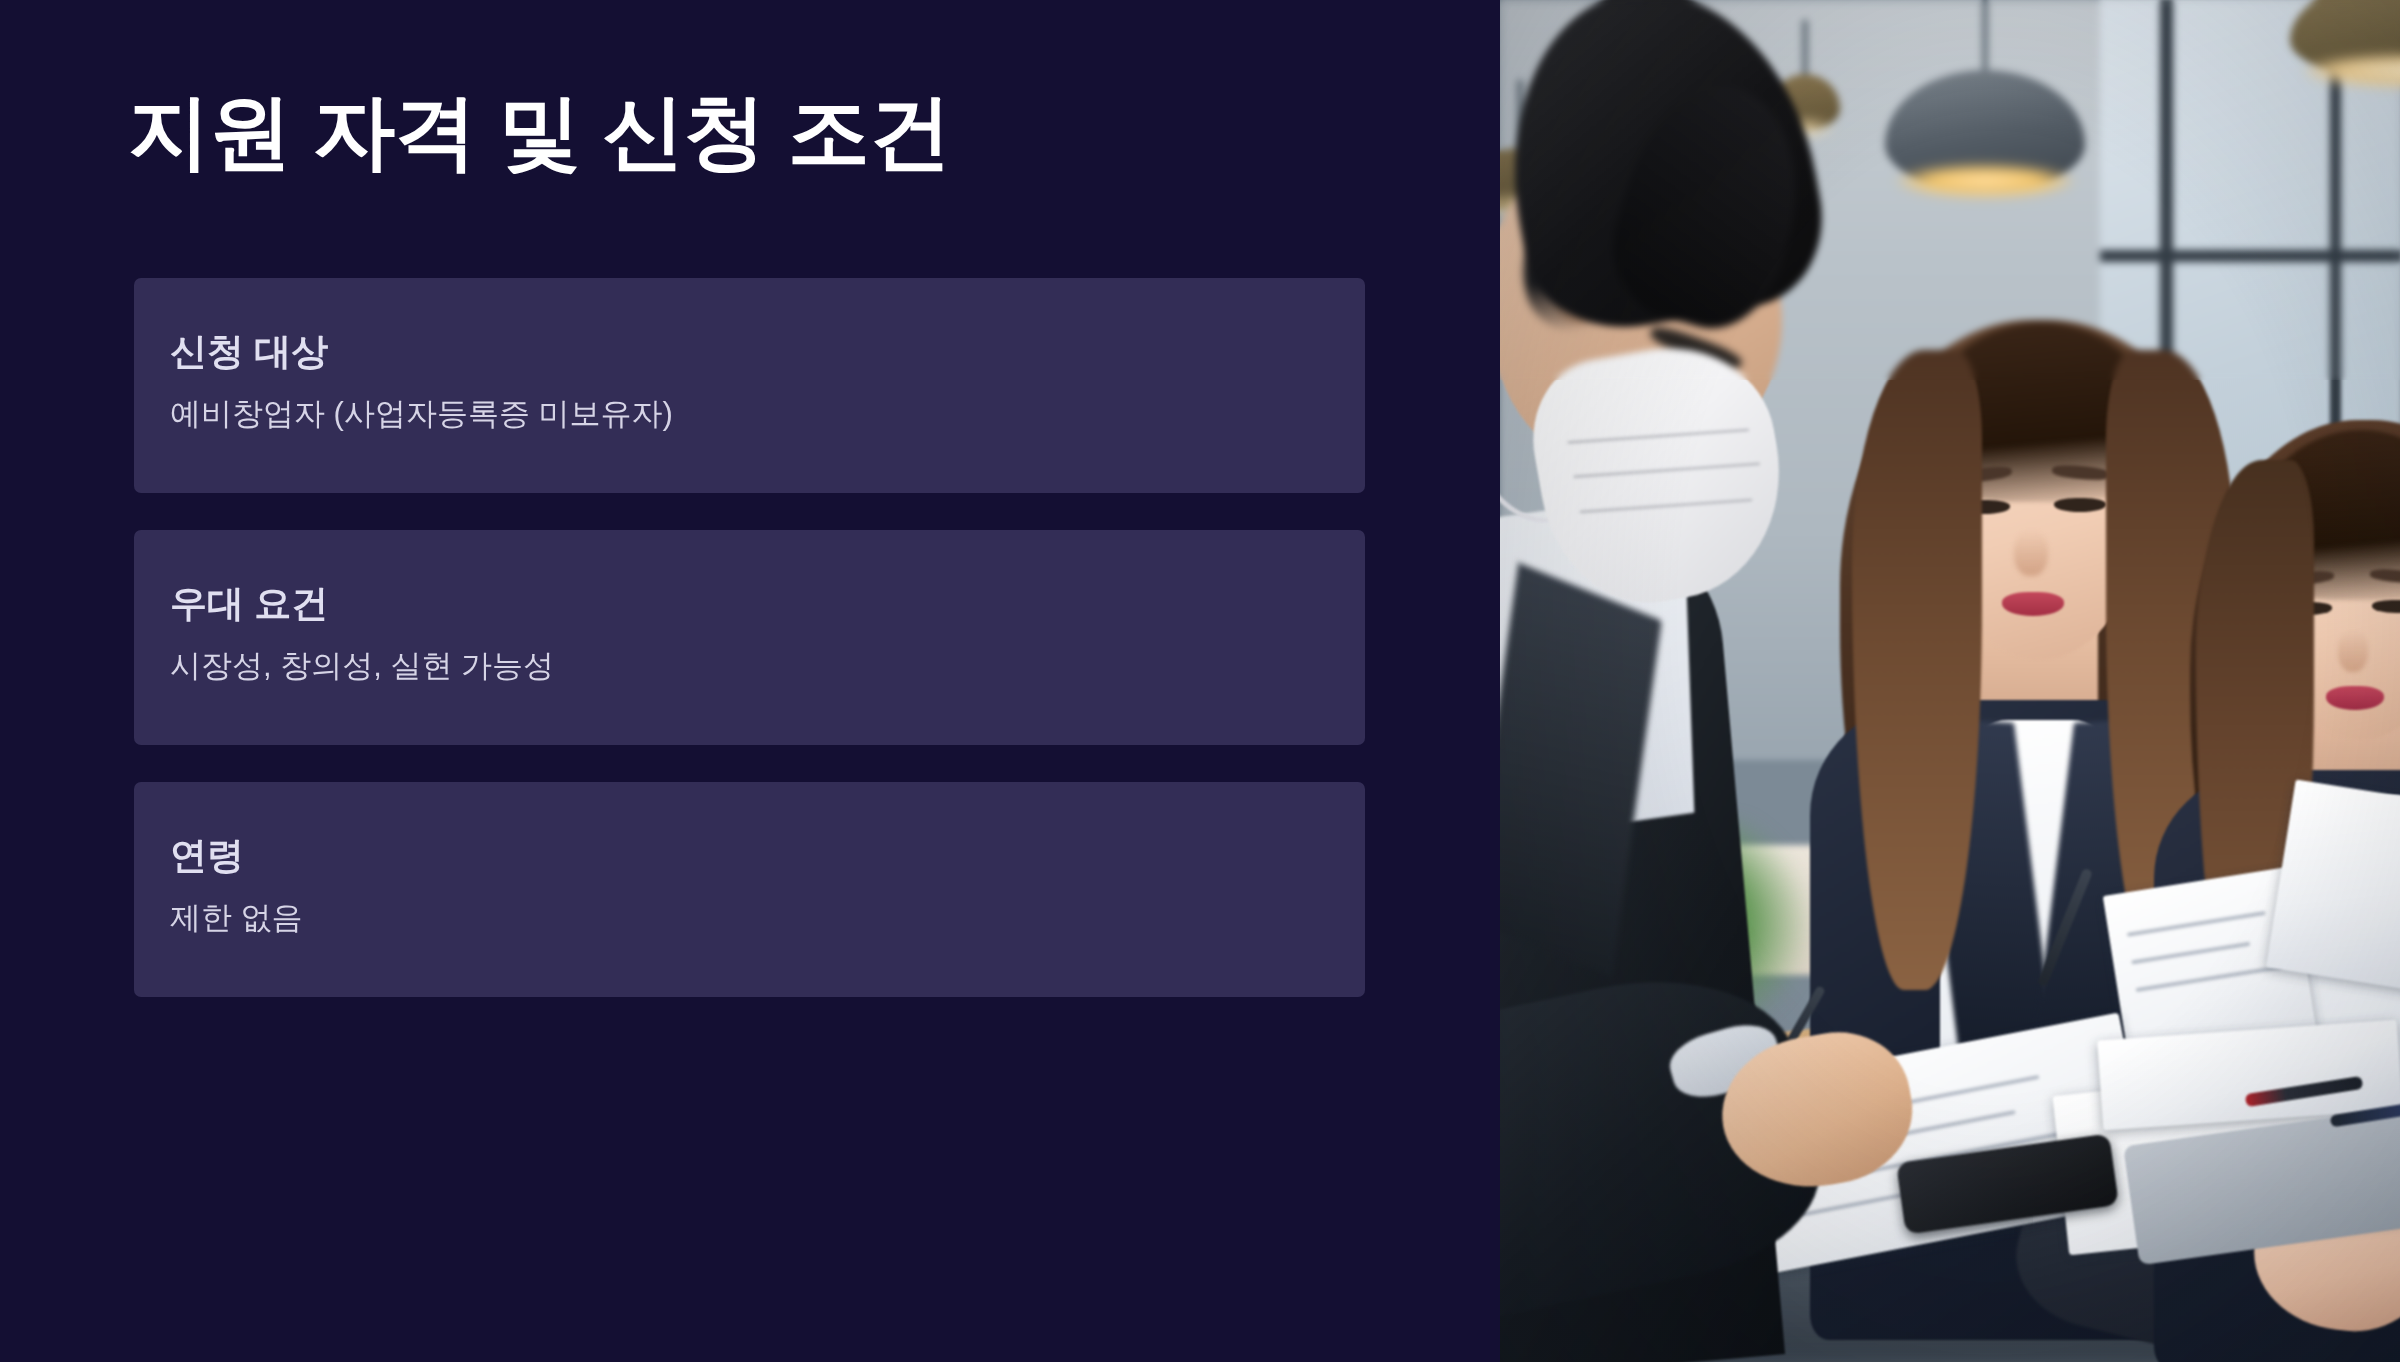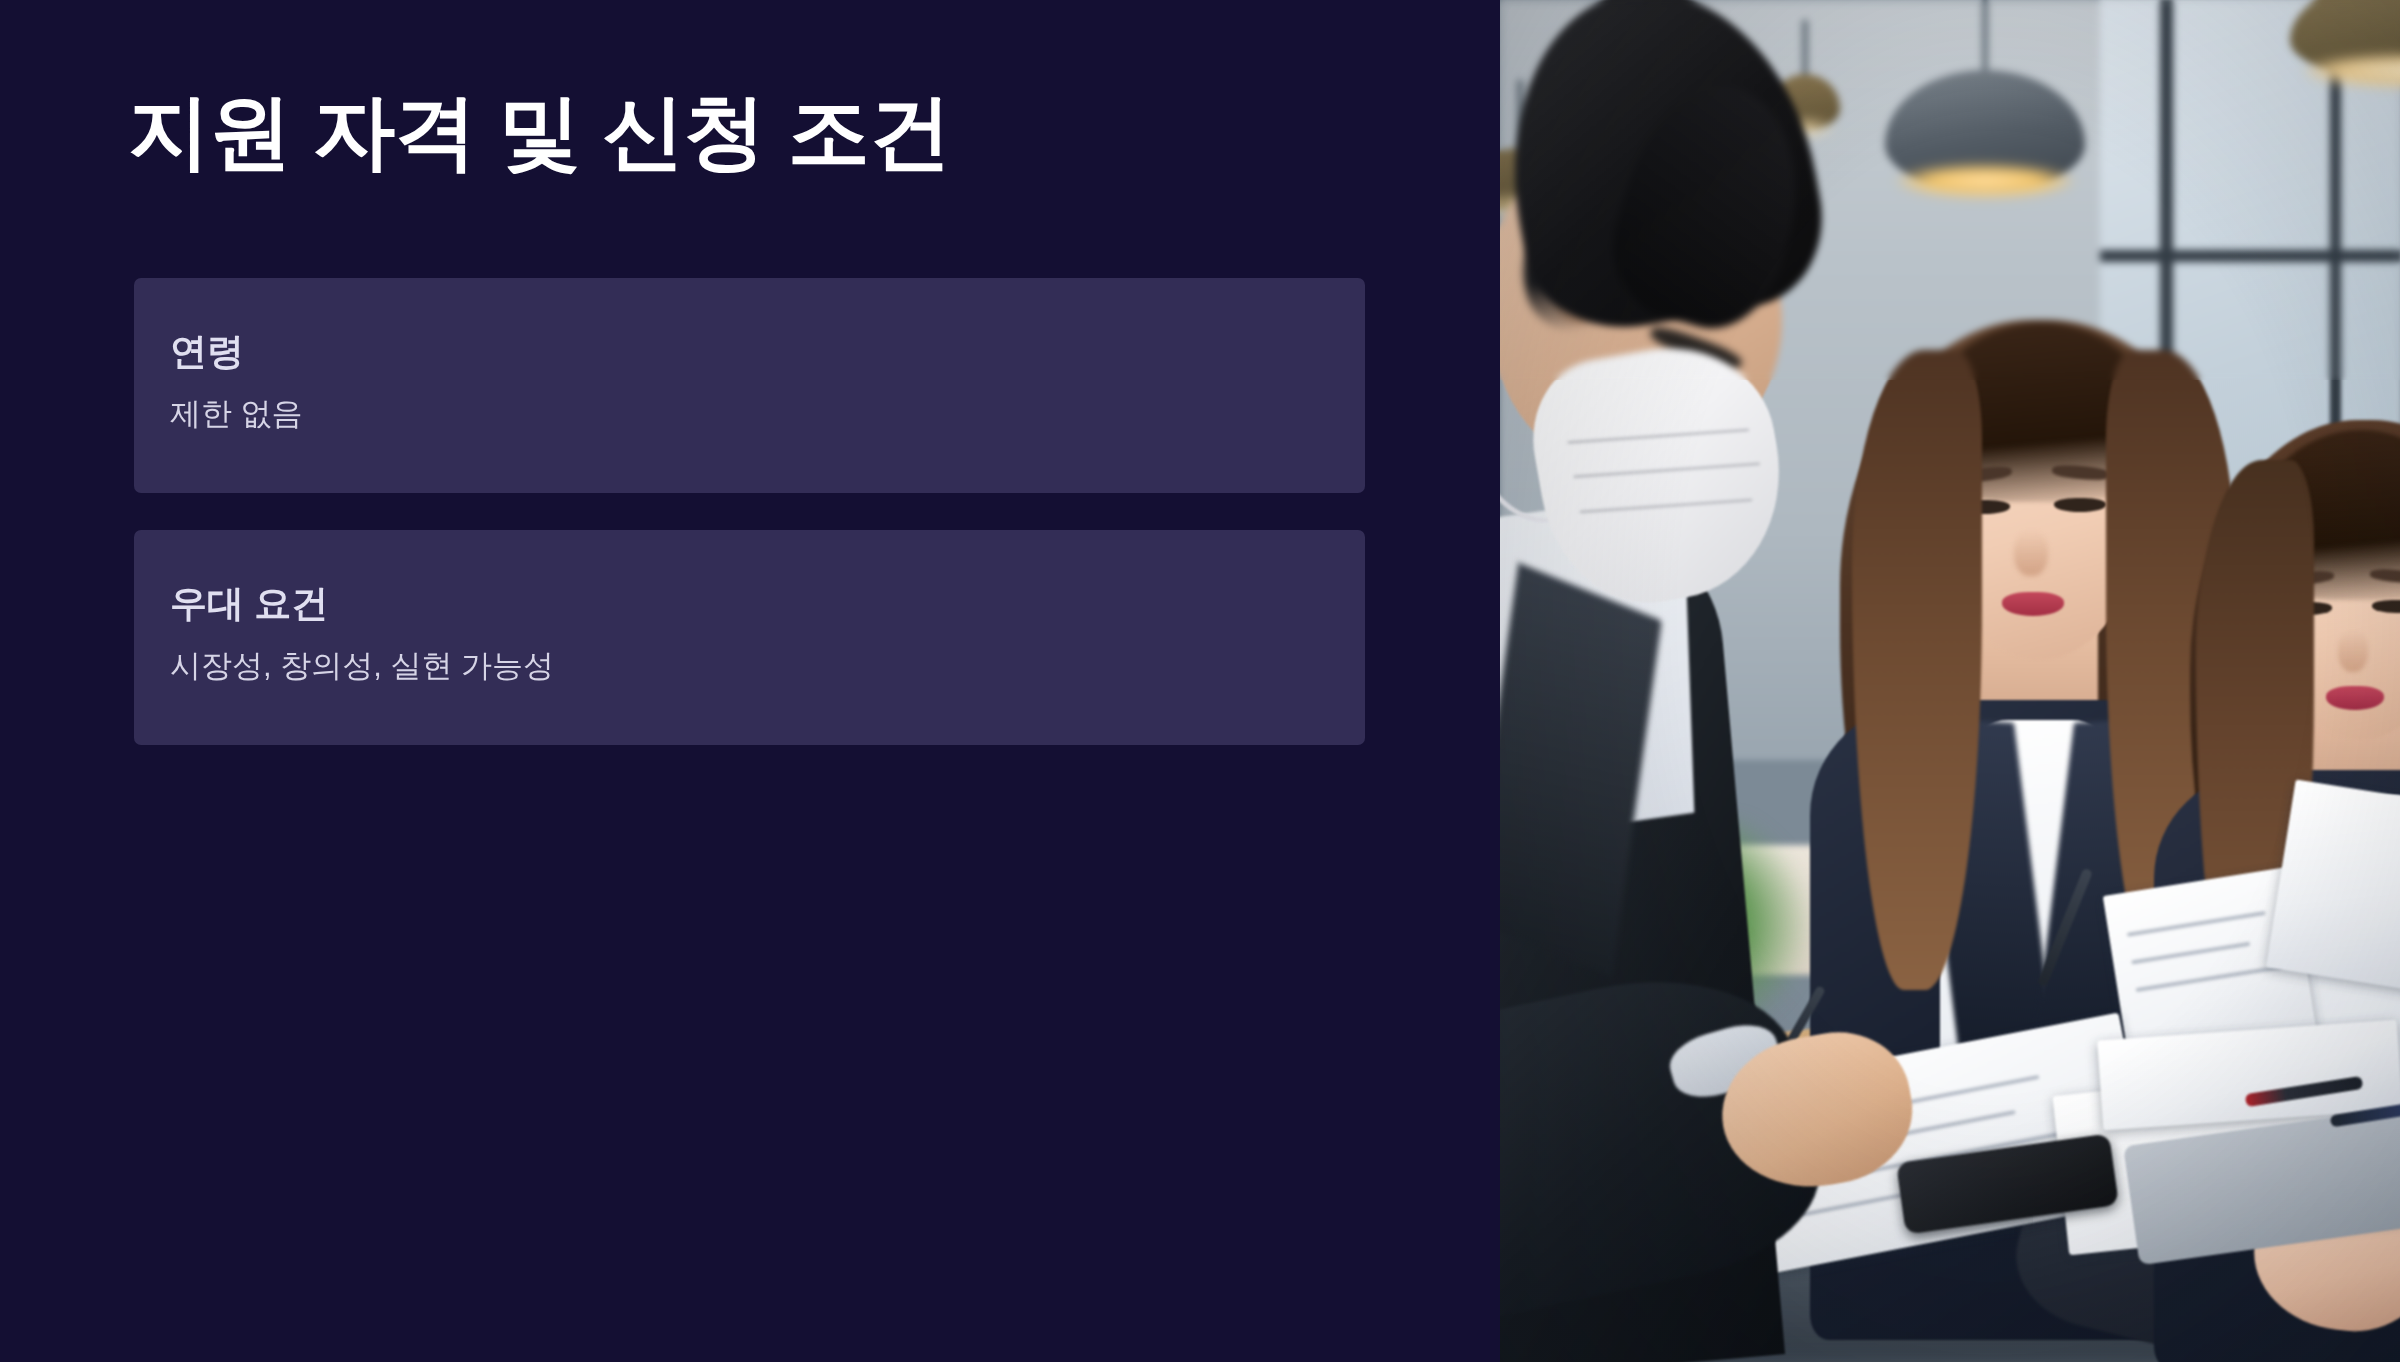--- a/index.html
+++ b/index.html
@@ -461,29 +461,33 @@
 <body>
 
 <div class="slide">
 
   <div class="left-pane">
 
     <h1 class="page-title">지원 자격 및 신청 조건</h1>
 
     <div class="cards">
 
+      <div class="info-card">
+        <div class="card-heading">신청 대상</div>
+        <div class="card-body">예비창업자 (사업자등록증 미보유자)</div>
+      </div>
+
+      <div class="info-card">
+        <div class="card-heading">우대 요건</div>
+        <div class="card-body">시장성, 창의성, 실현 가능성</div>
+      </div>
 
       <div class="info-card">
         <div class="card-heading">연령</div>
         <div class="card-body">제한 없음</div>
-      </div>
-
-      <div class="info-card">
-        <div class="card-heading">우대 요건</div>
-        <div class="card-body">시장성, 창의성, 실현 가능성</div>
       </div>
 
 
     </div>
   </div>
 
   <div class="photo-pane">
     <div class="photo-scene">
 
       <div class="bg-wall"></div>

